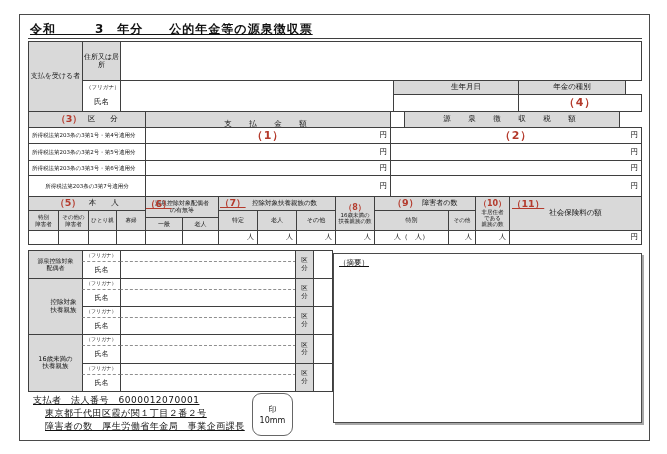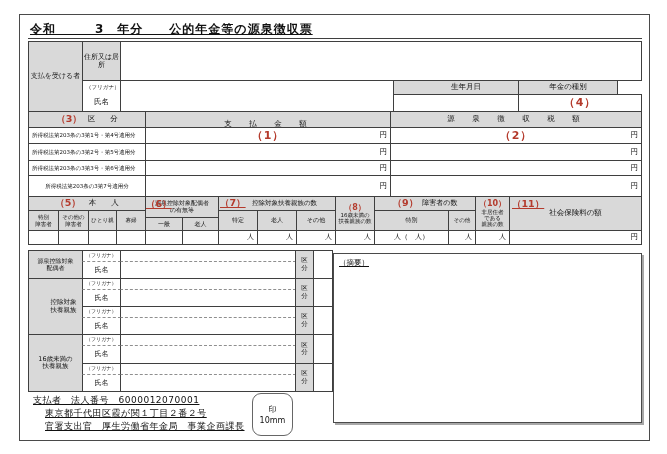--- a/index.html
+++ b/index.html
@@ -37,32 +37,32 @@
     <div class="abs rule" style="left:8px;top:23px;width:614px;"></div>
 
     <div class="c g f7" style="left:8px;top:26px;width:55px;height:71px;">支払を受ける者</div>
     <div class="c g f7" style="left:62px;top:26px;width:39px;height:40px;">住所又は居所</div>
     <div class="c" style="left:100px;top:26px;width:522px;height:40px;"></div>
     <div class="c db f55 left" style="left:62px;top:65px;width:39px;height:15px;">（フリガナ）</div>
     <div class="c db" style="left:100px;top:65px;width:274px;height:15px;"></div>
     <div class="c nt f75" style="left:62px;top:79px;width:39px;height:18px;">氏名</div>
     <div class="c nt" style="left:100px;top:79px;width:274px;height:18px;"></div>
     <div class="c g f75" style="left:373px;top:65px;width:146px;height:15px;">生年月日</div>
-    <div class="c g f75" style="left:498px;top:65px;width:100px;height:15px;">年金の種別</div>
+    <div class="c g f75" style="left:498px;top:65px;width:108px;height:15px;">年金の種別</div>
     <div class="c" style="left:373px;top:79px;width:126px;height:18px;"></div>
     <div class="c" style="left:498px;top:79px;width:124px;height:18px;">
       <span class="ref">（4）</span>
     </div>
 
     <div class="c g" style="left:8px;top:96px;width:118px;height:17px;gap:6px;">
       <span class="ref ref-m">（3）</span>
       <span class="f75">区　　分</span>
     </div>
     <div class="c g f75 wide" style="left:125px;top:96px;width:246px;height:26px;">支　払　金　額</div>
-    <div class="c g f75 wide" style="left:370px;top:96px;width:252px;height:17px;">源　泉　徴　収　税　額</div>
+    <div class="c g f75 wide" style="left:384px;top:96px;width:216px;height:17px;">源　泉　徴　収　税　額</div>
 
     <div class="c f55 left" style="left:8px;top:112px;width:118px;height:17px;">所得税法第203条の3第1号・第4号適用分</div>
     <div class="c right" style="left:125px;top:112px;width:246px;height:17px;">
       <span class="ref refabs">（1）</span>
       <span class="f75">円</span>
     </div>
     <div class="c right" style="left:370px;top:112px;width:252px;height:17px;">
       <span class="ref refabs">（2）</span>
       <span class="f75">円</span>
     </div>
@@ -234,21 +234,21 @@
       <span>分</span>
     </div>
     <div class="c" style="left:293px;top:348px;width:20px;height:29px;"></div>
 
     <div class="remarks" style="left:313px;top:238px;width:309px;height:170px;">
       <span class="abs f75" style="left:5px;top:4px;text-align:center;">（摘要）</span>
     </div>
 
     <div class="abs payer" style="left:13px;top:379px;text-align:right;">支払者　法人番号　6000012070001</div>
     <div class="abs payer" style="left:25px;top:392px;">東京都千代田区霞が関１丁目２番２号</div>
-    <div class="abs payer" style="left:25px;top:405px;">官署支出官　厚生労働省年金局　事業企画課長</div>
+    <div class="abs payer" style="left:25px;top:405px;">障害者の数　厚生労働省年金局　事業企画課長</div>
 
     <div class="stampbox" style="left:232px;top:378px;width:41px;height:43px;">
       <span class="f8">印</span>
       <span class="f8">10mm</span>
     </div>
 
     <span class="abs ref ref-m" style="left:126px;top:183px;">（6）</span>
     <span class="abs ref ref-m" style="left:200px;top:182px;">（7）</span>
     <span class="abs ref ref-m" style="left:492px;top:183px;">（11）</span>
 

